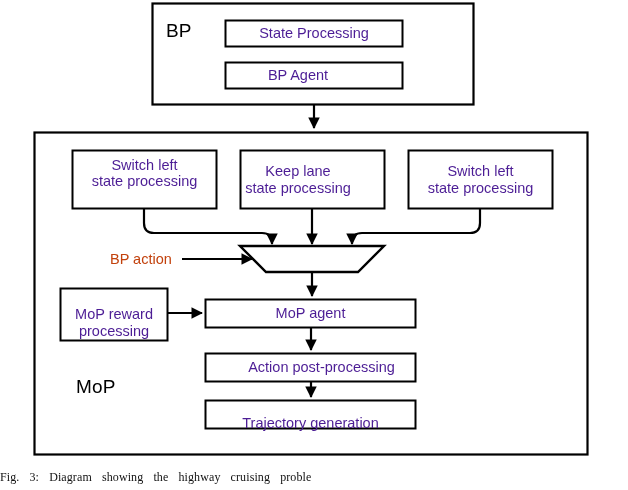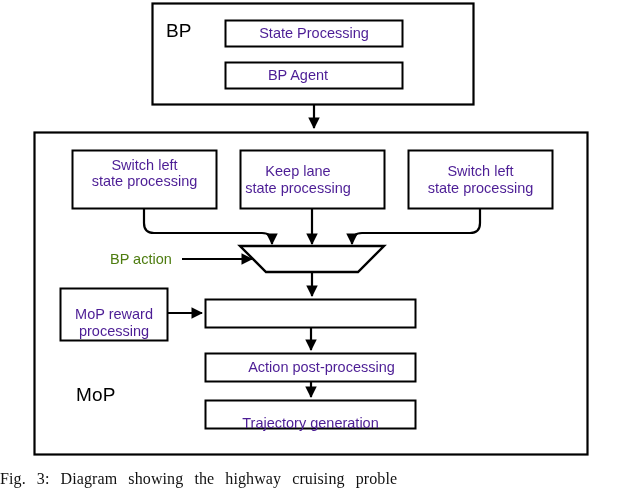--- a/index.html
+++ b/index.html
@@ -38,29 +38,29 @@
   .group-title {
     position: absolute;
     font-weight: normal;
     font-size: 19px;
     letter-spacing: 0.2px;
     color: #000;
   }
   .plain-label {
     position: absolute;
     font-size: 14.5px;
-    color: #4d7c0f;
+    color: #c2410c;
     white-space: nowrap;
   }
   .caption {
     position: absolute;
     left: 0;
     width: 628px;
     font-family: "Liberation Serif", serif;
-    font-size: 16px;
+    font-size: 12px;
     color: #111;
     text-align: justify;
     letter-spacing: 0.1px;
     word-spacing: 7px;
     white-space: nowrap;
     overflow: hidden;
   }
 </style>
 </head>
 <body>
@@ -127,22 +127,23 @@
 state processing</div>
 
   <div class="box-label" style="left:408px; top:150px; width:145px; height:59px;">Switch left
 state processing</div>
 
   <div class="plain-label" style="left:110px; top:251px;">BP action</div>
 
   <div class="box-label" style="left:60px; top:288px; width:108px; height:69px;">MoP reward
 processing</div>
 
+  <div class="box-label" style="left:205px; top:299px; width:211px; height:29px;">MoP agent</div>
 
   <div class="box-label" style="left:205px; top:353px; width:211px; height:29px;padding-left:11px;">Action post-processing</div>
 
   <div class="box-label" style="left:205px; top:400px; width:211px; height:46px;">Trajectory generation</div>
 
-  <div class="group-title" style="left:76px; top:384px;">MoP</div>
+  <div class="group-title" style="left:76px; top:376px;">MoP</div>
 
   <div class="caption" style="top:470px;">Fig. 3: Diagram showing the highway cruising proble</div>
 
 </div>
 
 </body></html>

